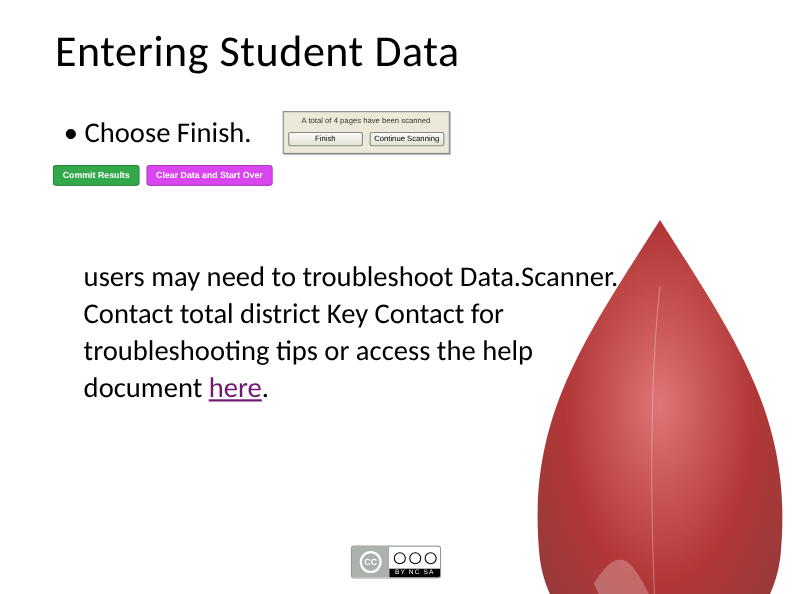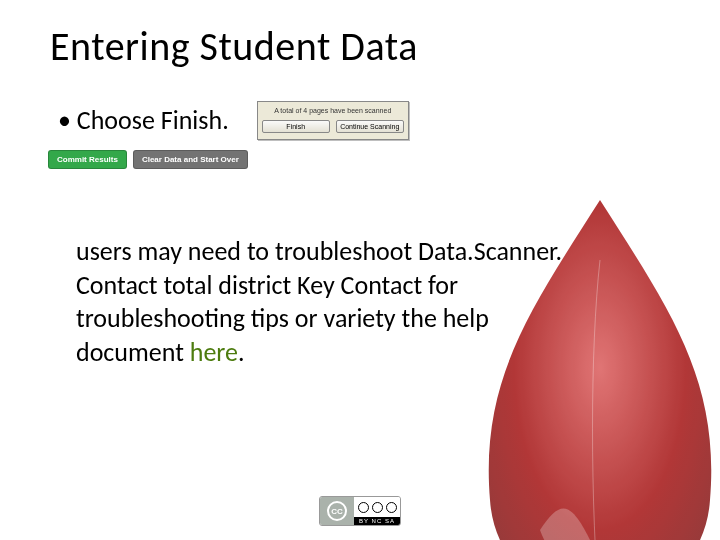--- a/index.html
+++ b/index.html
@@ -95,30 +95,31 @@
     font-size: 8px;
     font-weight: bold;
     color: #fff;
     padding: 4px 8px;
     border-radius: 3px;
     border: 1px solid rgba(0,0,0,.2);
     cursor: pointer;
     text-align: right;
   }
   .pill.green { background: #33a84a; }
-  .pill.red { background: #737373; }
+  .pill.red { background: #d946ef; }
   .para {
     margin-top: 32px;
     font-size: 26px;
     line-height: 1.3;
     max-width: 620px;
   }
   .indent { display:block; padding-left: 26px; }
   a.link {
-    color: #4d7c0f;
+    color: #701a75;
+    text-decoration: underline;
     cursor: pointer;
   }
   .cc-badge {
     position: absolute;
     left: 50%;
     transform: translateX(-50%);
     bottom: 14px;
     width: 80px;
     height: 28px;
     border: 1px solid #999;
@@ -201,21 +202,21 @@
   <div class="pillrow">
     <div class="pill green">Commit Results</div>
     <div class="pill red">Clear Data and Start Over</div>
   </div>
 
   <div class="para">
     <br>
     <span class="indent">
       <span>users may need to troubleshoot Data.Scanner.</span><br>
       <span>Contact total district Key Contact for</span><br>
-      <span>troubleshooting tips or variety the help</span><br>
+      <span>troubleshooting tips or access the help</span><br>
       <span>document </span><a class="link">here</a><span>.</span>
     </span>
   </div>
 </div>
 
 <div class="cc-badge">
   <div class="cc-left">
     <div class="ring">CC</div>
   </div>
   <div class="cc-right">

